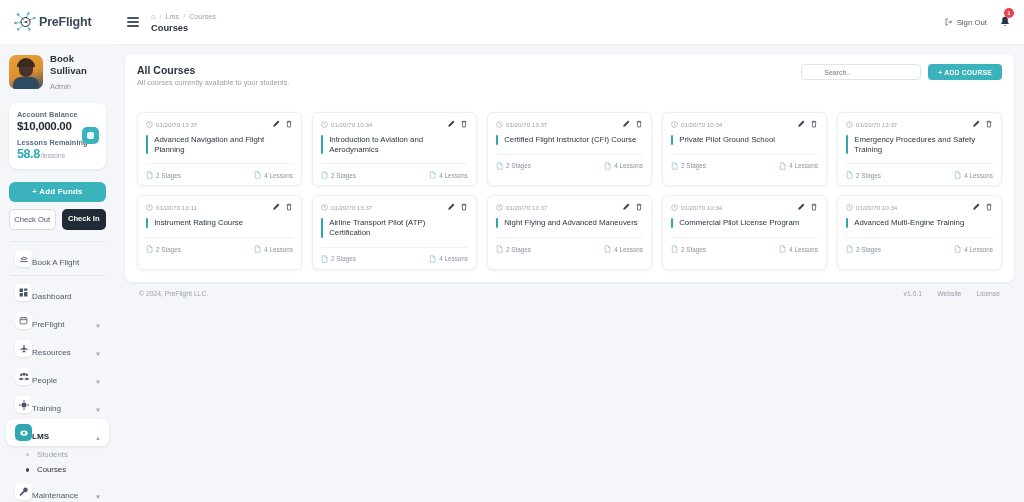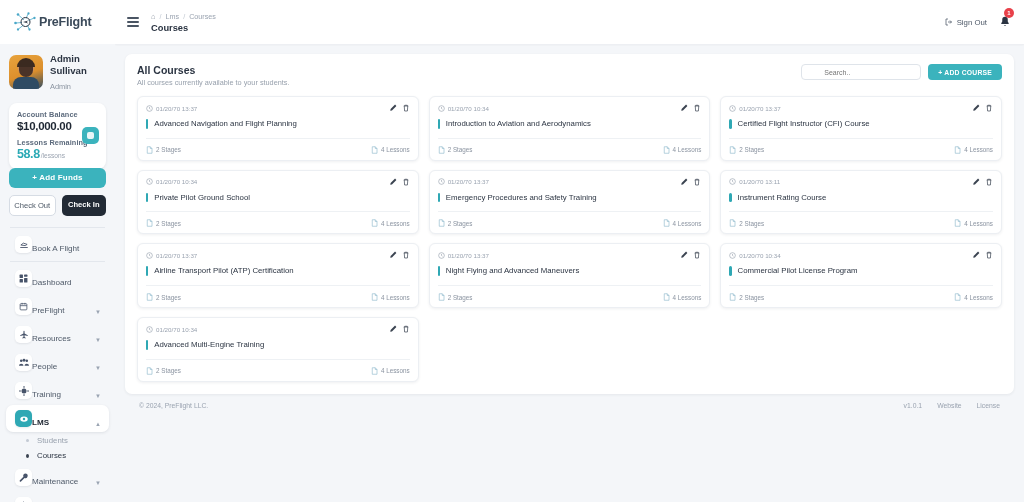--- a/index.html
+++ b/index.html
@@ -38,21 +38,21 @@
     position: relative; overflow: hidden;
   }
   .avatar .face { position:absolute; left:9px; top:5px; width:16px; height:16px; border-radius:50%; background:#c98c63;}
   .avatar .hair { position:absolute; left:8px; top:3px; width:18px; height:9px; border-radius:9px 9px 0 0; background:#3b2a20;}
   .avatar .beard { position:absolute; left:10px; top:12px; width:14px; height:10px; border-radius:0 0 8px 8px; background:#4a3328;}
   .avatar .body { position:absolute; left:4px; top:22px; width:26px; height:14px; border-radius:8px 8px 0 0; background:#2f4b63;}
   .prof-name { font-size: 9.6px; font-weight: bold; color: #2b3442; line-height: 1.2; }
   .prof-role { font-size: 7.4px; color: #8a93a0; margin-top: 6px; }
 
   .balance-card {
-    margin: 4px 9px 2px 9px; background: #fff; border-radius: 8px;
+    margin: 4px 9px 16px 9px; background: #fff; border-radius: 8px;
     padding: 7px 8px 8px 8px; position: relative;
     box-shadow: 0 1px 3px rgba(30,40,60,.09);
   }
   .bal-label { font-size: 7.3px; color: #5d6b7d; font-weight: bold; letter-spacing:.1px;}
   .bal-amount { font-size: 11.5px; font-weight: bold; color: #1f2733; margin-top: 1px; letter-spacing:-.3px;}
   .les-label { font-size: 7.3px; color: #5d6b7d; font-weight: bold; margin-top: 6px; letter-spacing:.1px;}
   .les-row { display: flex; align-items: baseline; }
   .les-num { font-size: 12.5px; font-weight: bold; color: #2aa9b5; letter-spacing:-.4px;}
   .les-unit { font-size: 6.6px; color: #9aa3b0; margin-left: 1px; }
   .bal-badge {
@@ -141,22 +141,22 @@
     font-family:"Liberation Sans", sans-serif; background:#fff;
   }
   .add-course-btn {
     background:#3bb3bd; color:#fff; border:none; border-radius:4px;
     font-size:6.8px; font-weight:bold; letter-spacing:.2px;
     padding: 4px 10px; cursor:pointer; height:16px;
     font-family:"Liberation Sans", sans-serif;
   }
 
   .grid {
-    display:grid; grid-template-columns: repeat(3, 1fr); gap: 9px 10px;
-    margin-top: 9px;
+    display:grid; grid-template-columns: repeat(5, 1fr); gap: 9px 10px;
+    margin-top: 25px;
   }
   .card {
     background:#fff; border:1px solid #eceff3; border-radius:6px;
     padding: 7px 8px 6px 8px;
     box-shadow: 0 1px 3px rgba(30,40,60,.07);
     display:flex; flex-direction:column;
   }
   .card-top { display:flex; align-items:center; }
   .card-date { display:flex; align-items:center; gap:3px; font-size:6.2px; color:#9aa3b0;}
   .clock-ic { width:7px; height:7px; }
@@ -208,21 +208,21 @@
   </div>
 
   <div class="profile">
     <div class="avatar">
       <div class="body"></div>
         <div class="face"></div>
         <div class="hair"></div>
         <div class="beard"></div>
     </div>
     <div>
-      <div class="prof-name">Admin Sullivan</div>
+      <div class="prof-name">Book Sullivan</div>
       <div class="prof-role">Admin</div>
     </div>
   </div>
 
   <div class="balance-card">
     <div class="bal-label">Account Balance</div>
     <div class="bal-amount">$10,000.00</div>
     <div class="les-label">Lessons Remaining</div>
     <div class="les-row">
       <span class="les-num">58.8</span>

